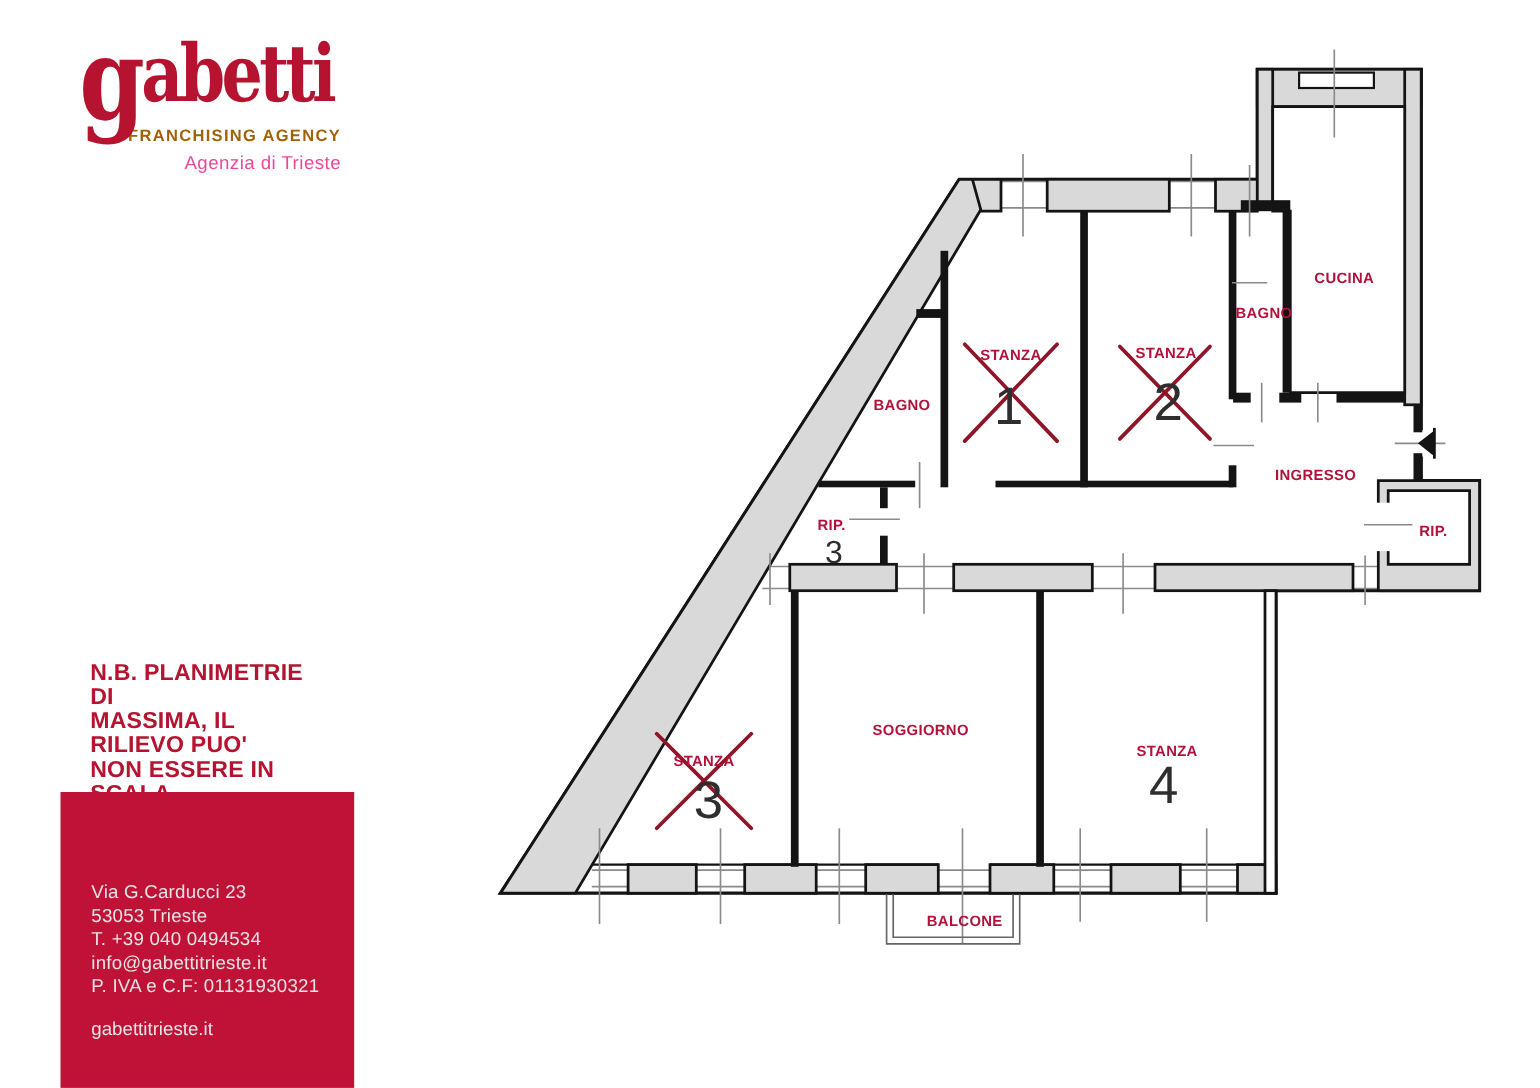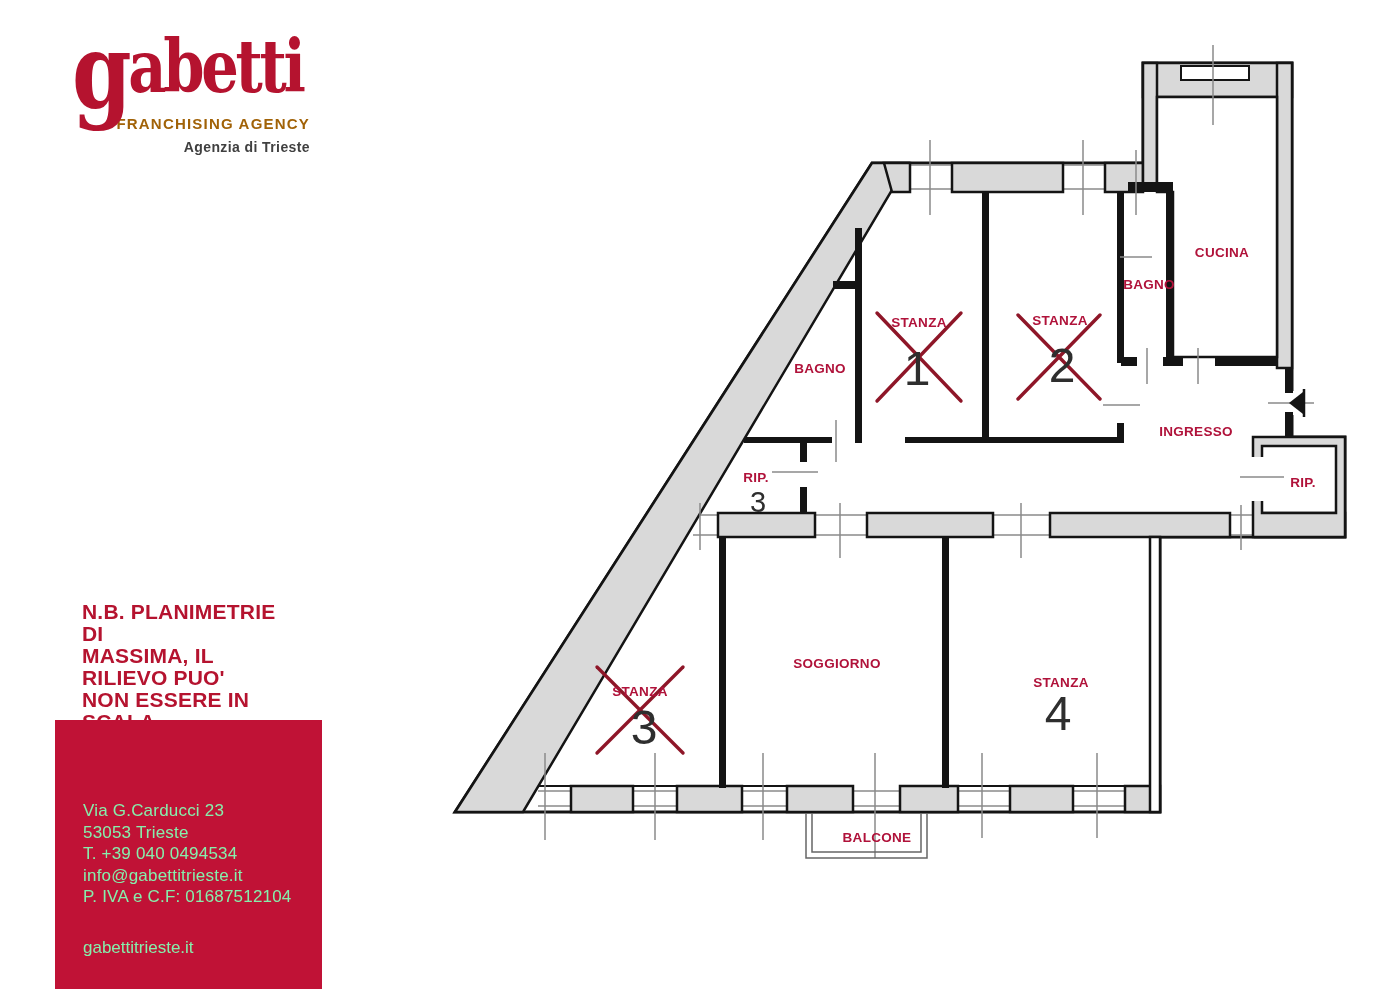--- a/index.html
+++ b/index.html
@@ -13,35 +13,35 @@
     font-family:"DejaVu Serif", serif;font-weight:bold;color:#b5132f;
     font-size:72px;letter-spacing:-4px;line-height:74px;white-space:nowrap;
     transform:scaleX(.82);transform-origin:left top;
   }
   .brand .g{font-size:104px;vertical-align:-16px;}
   .tagline{
     margin-top:6px;text-align:right;color:#a16207;font-weight:bold;
     font-size:15px;letter-spacing:1.2px;white-space:nowrap;
   }
   .agency{
-    margin-top:7px;text-align:right;color:#404040;font-weight:bold;
-    font-size:14px;letter-spacing:.4px;
+    margin-top:7px;text-align:right;color:#ec4899;font-weight:normal;
+    font-size:17px;letter-spacing:.4px;
   }
   .disclaimer{
     position:absolute;left:82px;top:601px;width:210px;color:#b5132f;
     font-weight:bold;font-size:21px;line-height:22px;white-space:pre-line;
     letter-spacing:.2px;
   }
   .contact-box{
     position:absolute;left:55px;top:720px;width:267px;height:269px;
-    background:#c01236;color:#86efac;box-sizing:border-box;
+    background:#c01236;color:#e5e5e5;box-sizing:border-box;
     padding:80px 0 0 28px;
   }
   .contact-box .line{font-size:17px;line-height:21.5px;font-weight:400;letter-spacing:.2px;}
-  .contact-box .site{margin-top:30px;font-size:17px;font-weight:400;}
+  .contact-box .site{margin-top:18px;font-size:17px;font-weight:400;}
   
   .plan{position:absolute;left:0;top:0;width:1400px;height:989px;}
   .room-label{
     font-family:"Liberation Sans", sans-serif;font-weight:bold;font-size:13.5px;
     fill:#b0123a;letter-spacing:.3px;text-anchor:middle;
   }
   .room-number{
     font-family:"Liberation Sans", sans-serif;font-weight:400;font-size:48px;
     fill:#2e2e2e;text-anchor:middle;
   }
@@ -63,21 +63,21 @@
 MASSIMA, IL RILIEVO PUO'
 NON ESSERE IN SCALA,
 VERIFICARE SUL POSTO
 LE CORRISPONDENZE</div>
 
 <div class="contact-box">
   <div class="line">Via G.Carducci 23</div>
   <div class="line">53053 Trieste</div>
   <div class="line">T. +39 040 0494534</div>
   <div class="line">info@gabettitrieste.it</div>
-  <div class="line">P. IVA e C.F: 01687512104</div>
+  <div class="line">P. IVA e C.F: 01131930321</div>
   <div class="site">gabettitrieste.it</div>
 </div>
 
 <svg class="plan" viewBox="0 0 1400 989" xmlns="http://www.w3.org/2000/svg">
 
   <g>
     <path d="M872,163 L1143,163 L1143,63 L1292,63 L1292,437 L1345,437 L1345,537 L1160,537 L1160,812 L455,812 Z" fill="#ffffff" stroke="#141414" stroke-width="3"></path>
   </g>
 
   <g stroke="#8a8a8a" stroke-width="1.5" fill="none">

